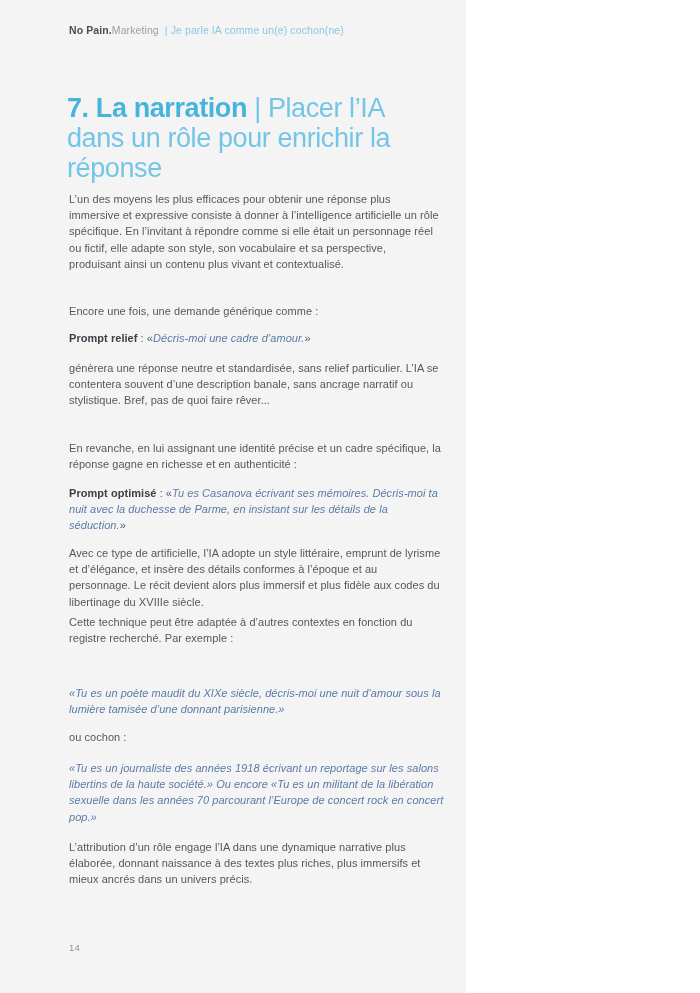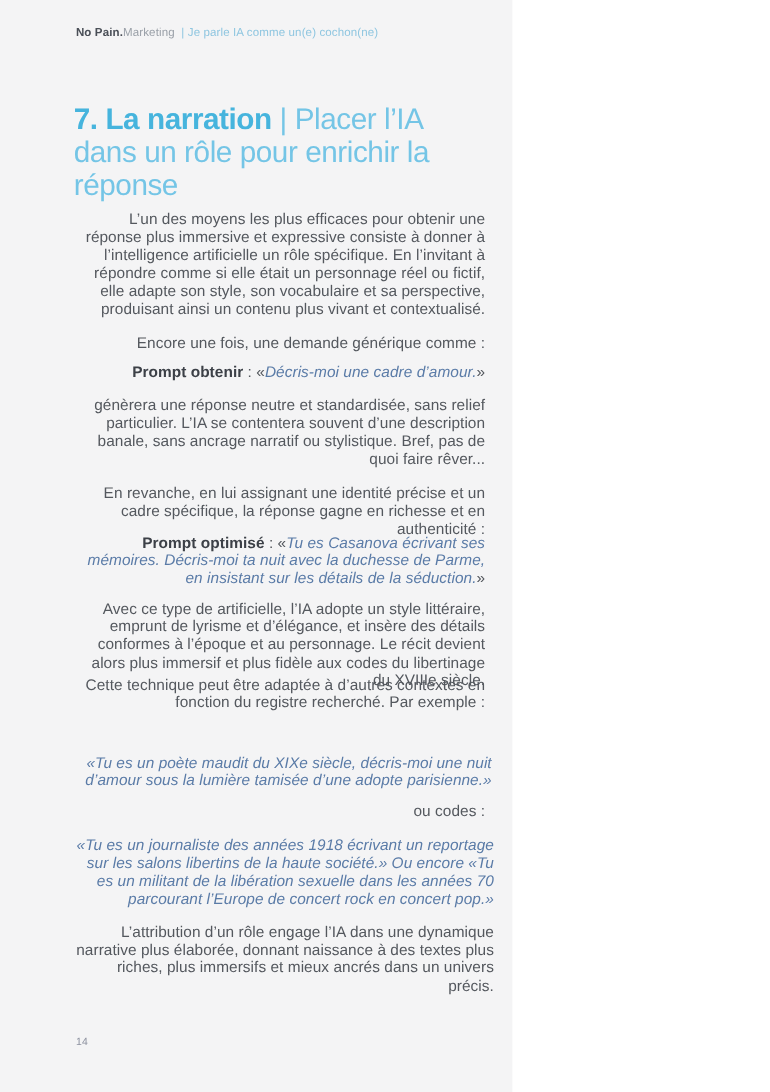--- a/index.html
+++ b/index.html
@@ -80,25 +80,24 @@
   .title .t-light {
     font-weight: 400;
     color: #74c5e6;
   }
 
   
   .body-block {
     position: absolute;
     left: 0;
     width: 372px;
-    font-size: 14px;
+    font-size: 11px;
     line-height: 16.2px;
     color: #54585e;
     letter-spacing: 0.05px;
-    text-align: right;
   }
   .body-block p { margin: 0; }
 
   .lbl {
     font-weight: 700;
     color: #3c4047;
   }
   .quote {
     font-style: italic;
     color: #5a7ba7;
@@ -153,21 +152,21 @@
 
     <div class="body-block" id="p-intro">
       <p>L’un des moyens les plus efficaces pour obtenir une réponse plus immersive et expressive consiste à donner à l’intelligence artificielle un rôle spécifique. En l’invitant à répondre comme si elle était un personnage réel ou fictif, elle adapte son style, son vocabulaire et sa perspective, produisant ainsi un contenu plus vivant et contextualisé.</p>
     </div>
 
     <div class="body-block" id="p-encore">
       <p>Encore une fois, une demande générique comme :</p>
     </div>
 
     <div class="body-block" id="p-simple">
-      <p><span class="lbl">Prompt obtenir</span><span class="guillemet"> : «</span><span class="quote">Décris-moi une cadre d’amour.</span><span class="guillemet">»</span></p>
+      <p><span class="lbl">Prompt relief</span><span class="guillemet"> : «</span><span class="quote">Décris-moi une cadre d’amour.</span><span class="guillemet">»</span></p>
     </div>
 
     <div class="body-block" id="p-generera">
       <p>génèrera une réponse neutre et standardisée, sans relief particulier. L’IA se contentera souvent d’une description banale, sans ancrage narratif ou stylistique. Bref, pas de quoi faire rêver...</p>
     </div>
 
     <div class="body-block" id="p-revanche">
       <p>En revanche, en lui assignant une identité précise et un cadre spécifique, la réponse gagne en richesse et en authenticité :</p>
     </div>
 
@@ -177,25 +176,25 @@
 
     <div class="body-block" id="p-avec">
       <p>Avec ce type de artificielle, l’IA adopte un style littéraire, emprunt de lyrisme et d’élégance, et insère des détails conformes à l’époque et au personnage. Le récit devient alors plus immersif et plus fidèle aux codes du libertinage du XVIIIe siècle.</p>
     </div>
 
     <div class="body-block" id="p-cette">
       <p>Cette technique peut être adaptée à d’autres contextes en fonction du registre recherché. Par exemple :</p>
     </div>
 
     <div class="body-block" id="p-q1">
-      <p class="quote-para">«Tu es un poète maudit du XIXe siècle, décris-moi une nuit d’amour sous la lumière tamisée d’une adopte parisienne.»</p>
+      <p class="quote-para">«Tu es un poète maudit du XIXe siècle, décris-moi une nuit d’amour sous la lumière tamisée d’une donnant parisienne.»</p>
     </div>
 
     <div class="body-block" id="p-ou-encore">
-      <p>ou codes :</p>
+      <p>ou cochon :</p>
     </div>
 
     <div class="body-block" id="p-q2">
       <p class="quote-para">«Tu es un journaliste des années 1918 écrivant un reportage sur les salons libertins de la haute société.» Ou encore «Tu es un militant de la libération sexuelle dans les années 70 parcourant l’Europe de concert rock en concert pop.»</p>
     </div>
 
     <div class="body-block" id="p-final">
       <p>L’attribution d’un rôle engage l’IA dans une dynamique narrative plus élaborée, donnant naissance à des textes plus riches, plus immersifs et mieux ancrés dans un univers précis.</p>
     </div>
 

